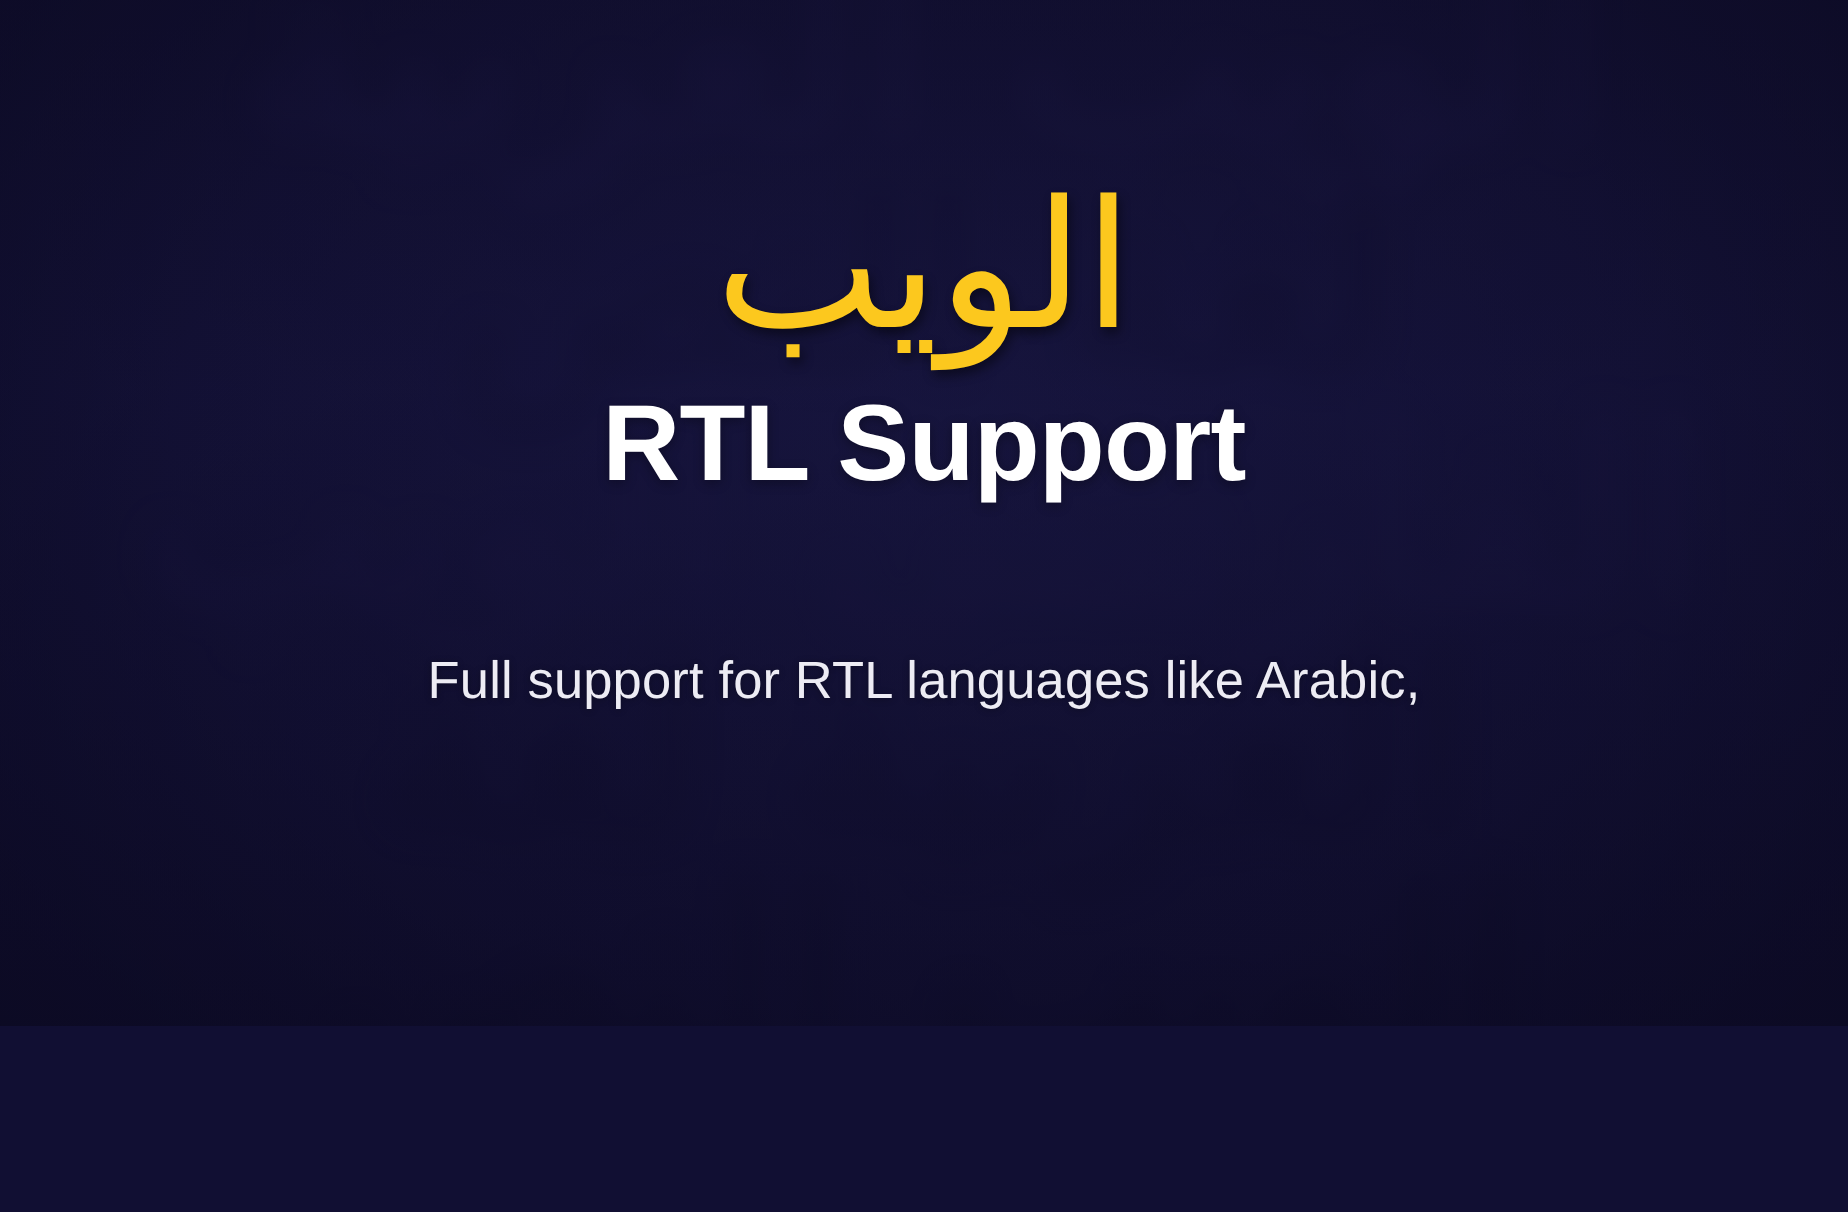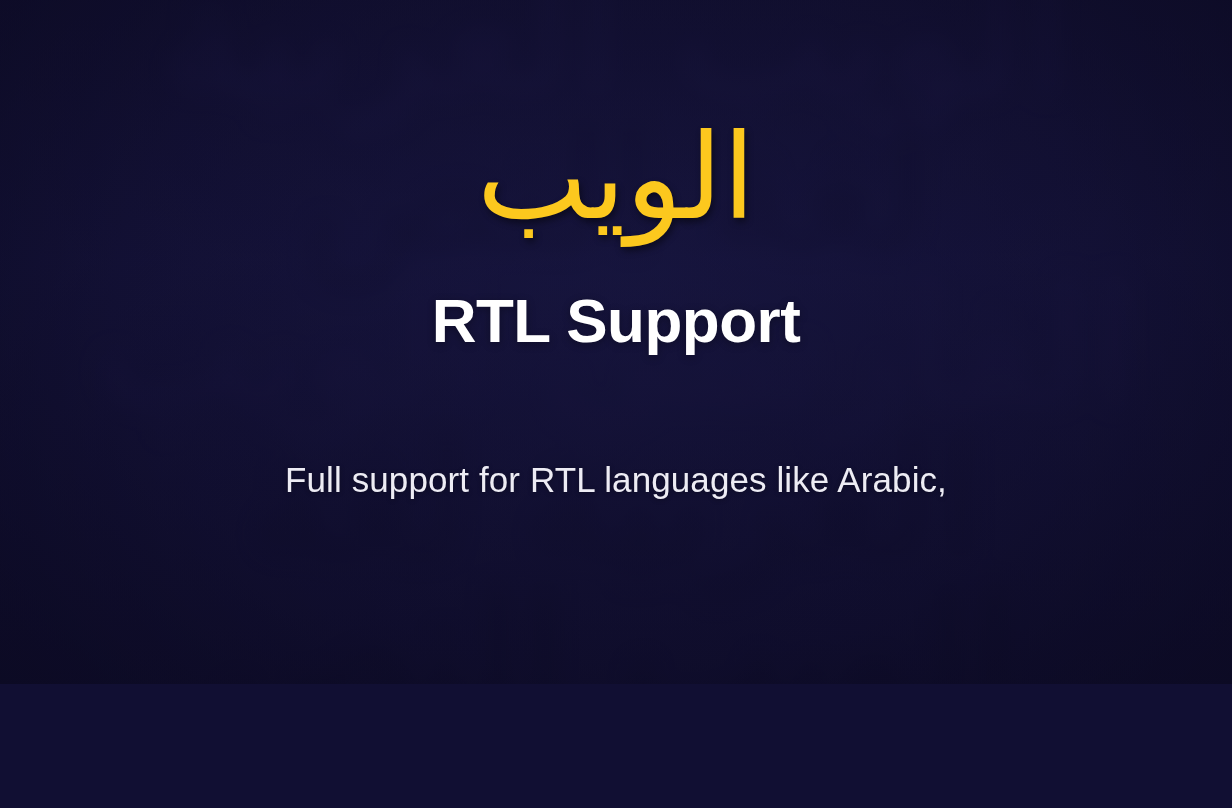--- a/index.html
+++ b/index.html
@@ -93,37 +93,37 @@
     font-weight: 400;
     color: #fcc81e;
     margin-top: 118px;
     text-shadow: 2px 4px 7px rgba(0,0,0,0.45);
     letter-spacing: 0;
     white-space: nowrap;
   }
 
   .headline {
     font-family: "Liberation Sans", sans-serif;
-    font-size: 62px;
+    font-size: 72px;
     font-weight: 700;
     color: #ffffff;
     letter-spacing: -0.5px;
     line-height: 1;
-    margin-top: 54px;
+    margin-top: 24px;
     text-shadow: 0 2px 8px rgba(0,0,0,0.32);
   }
 
   .subhead {
     font-family: "Liberation Sans", sans-serif;
     font-size: 35px;
     font-weight: 300;
     color: #edecf4;
     line-height: 1.62;
     text-align: center;
-    margin-top: 58px;
+    margin-top: 46px;
     max-width: 920px;
     letter-spacing: 0.1px;
     text-shadow: 0 1px 5px rgba(0,0,0,0.3);
   }
 </style>
 </head>
 <body>
 
 <div class="hero">
 

